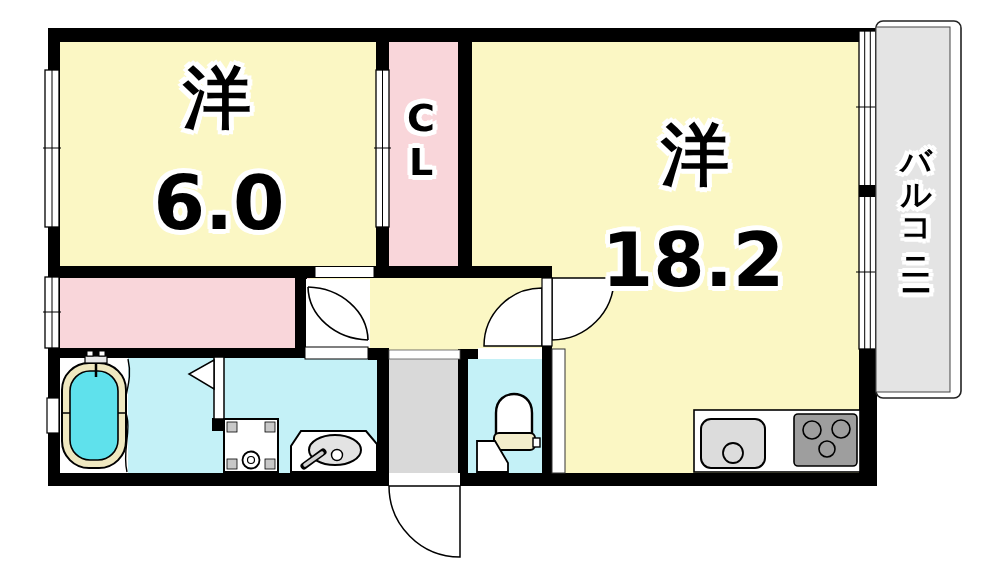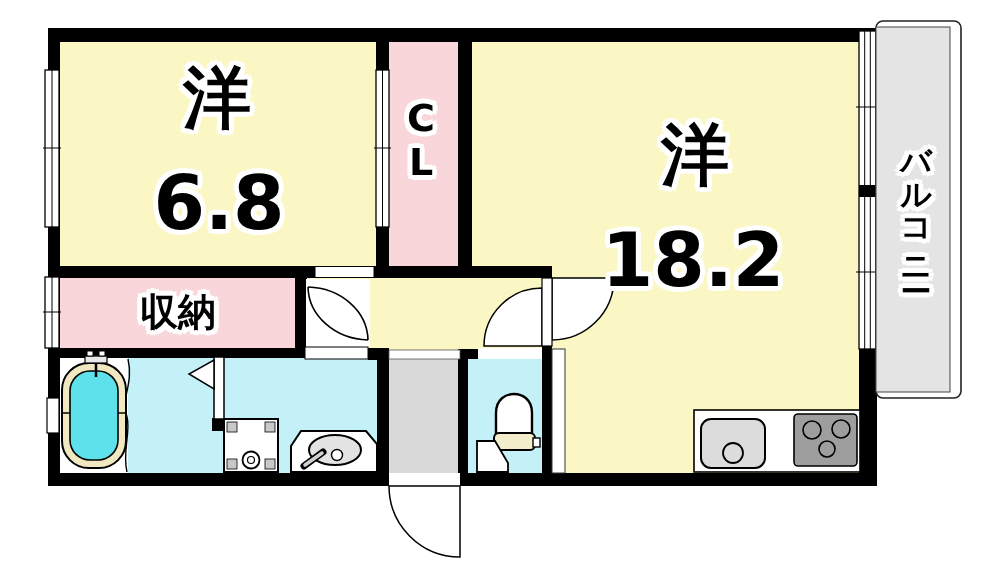--- a/index.html
+++ b/index.html
@@ -140,19 +140,18 @@
     <rect x="701" y="419" width="64" height="49" rx="10" stroke="#000" stroke-width="2" fill="#DCDCDC"></rect>
     <circle cx="733" cy="453" r="10" stroke="#000" stroke-width="1.8" fill="#DCDCDC"></circle>
     <rect x="794" y="414" width="63" height="52" rx="4" stroke="#000" stroke-width="1.6" fill="#9E9E9E"></rect>
     <circle cx="812" cy="430" r="9" fill="none" stroke="#000" stroke-width="1.6"></circle>
     <circle cx="841" cy="429" r="9" fill="none" stroke="#000" stroke-width="1.6"></circle>
     <circle cx="827" cy="449" r="8" fill="none" stroke="#000" stroke-width="1.6"></circle>
   </g>
 </svg>
 
 <div class="lbl room-name" style="left:217px;top:98px;">洋</div>
-<div class="lbl room-area" style="left:219px;top:203px;">6.8</div>
+<div class="lbl room-area" style="left:219px;top:203px;">6.0</div>
 <div class="lbl room-name" style="left:695px;top:155px;">洋</div>
 <div class="lbl room-area" style="left:693px;top:260px;">18.2</div>
 <div class="lbl small-lbl vert" style="left:421px;top:140px;">CL</div>
-<div class="lbl small-lbl" style="left:178px;top:312px;">収納</div>
 <div class="lbl balcony-lbl vert-mixed" style="left:916px;top:201px;">バルコニー</div>
 </div>
 
 </body></html>

